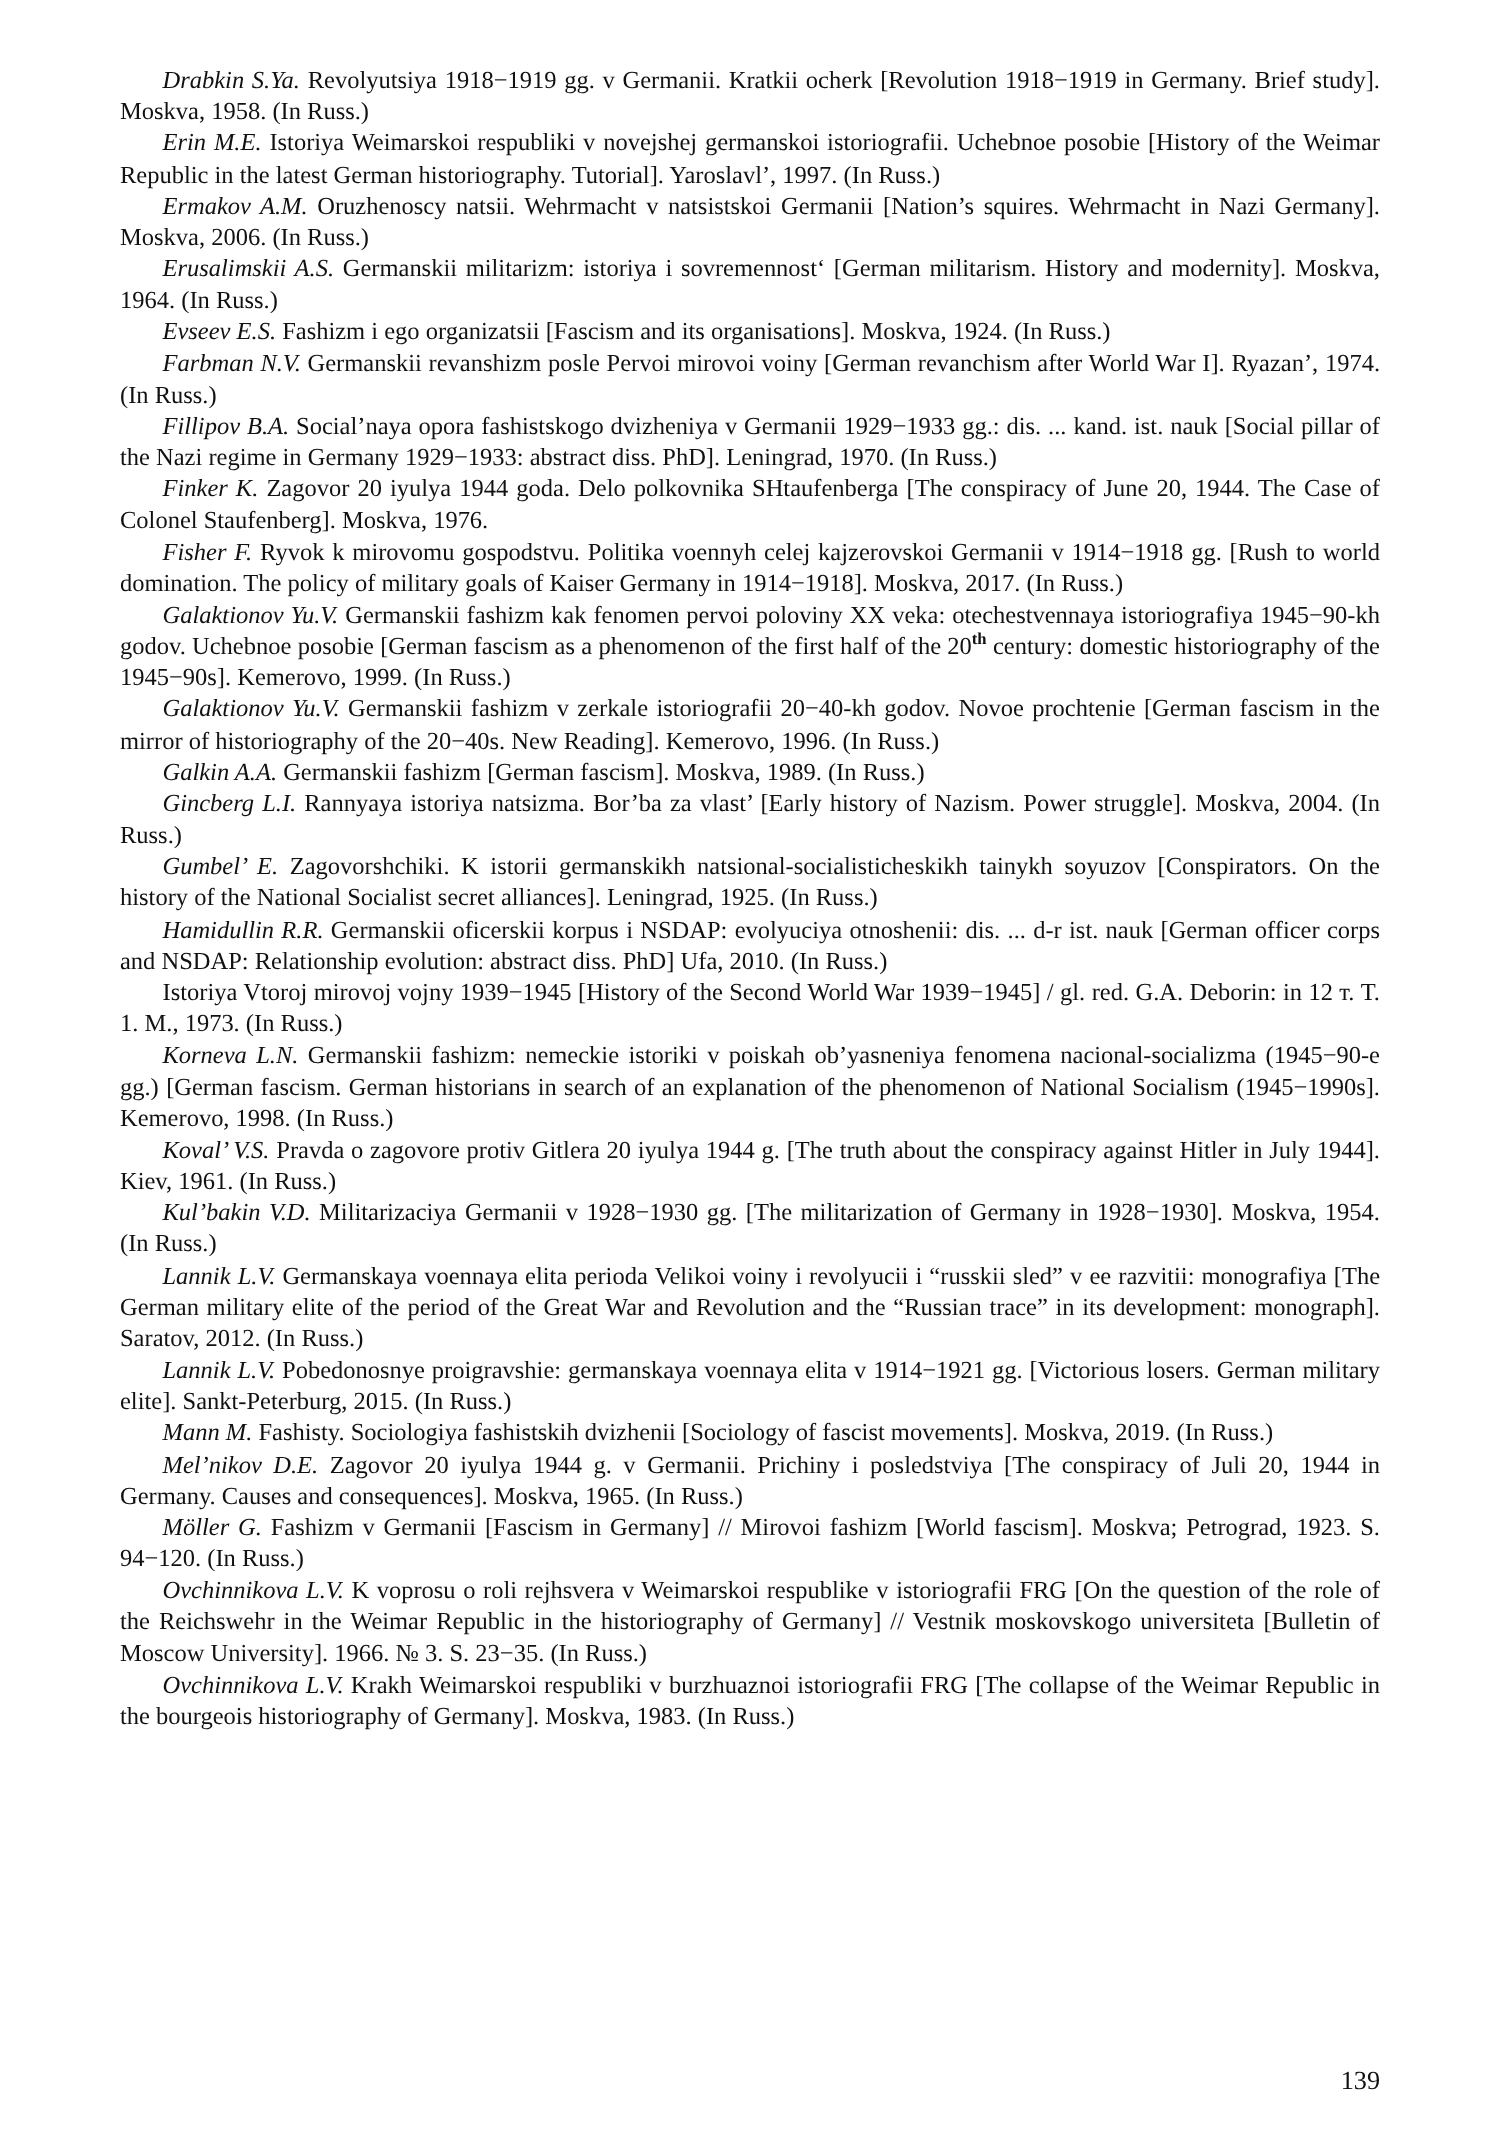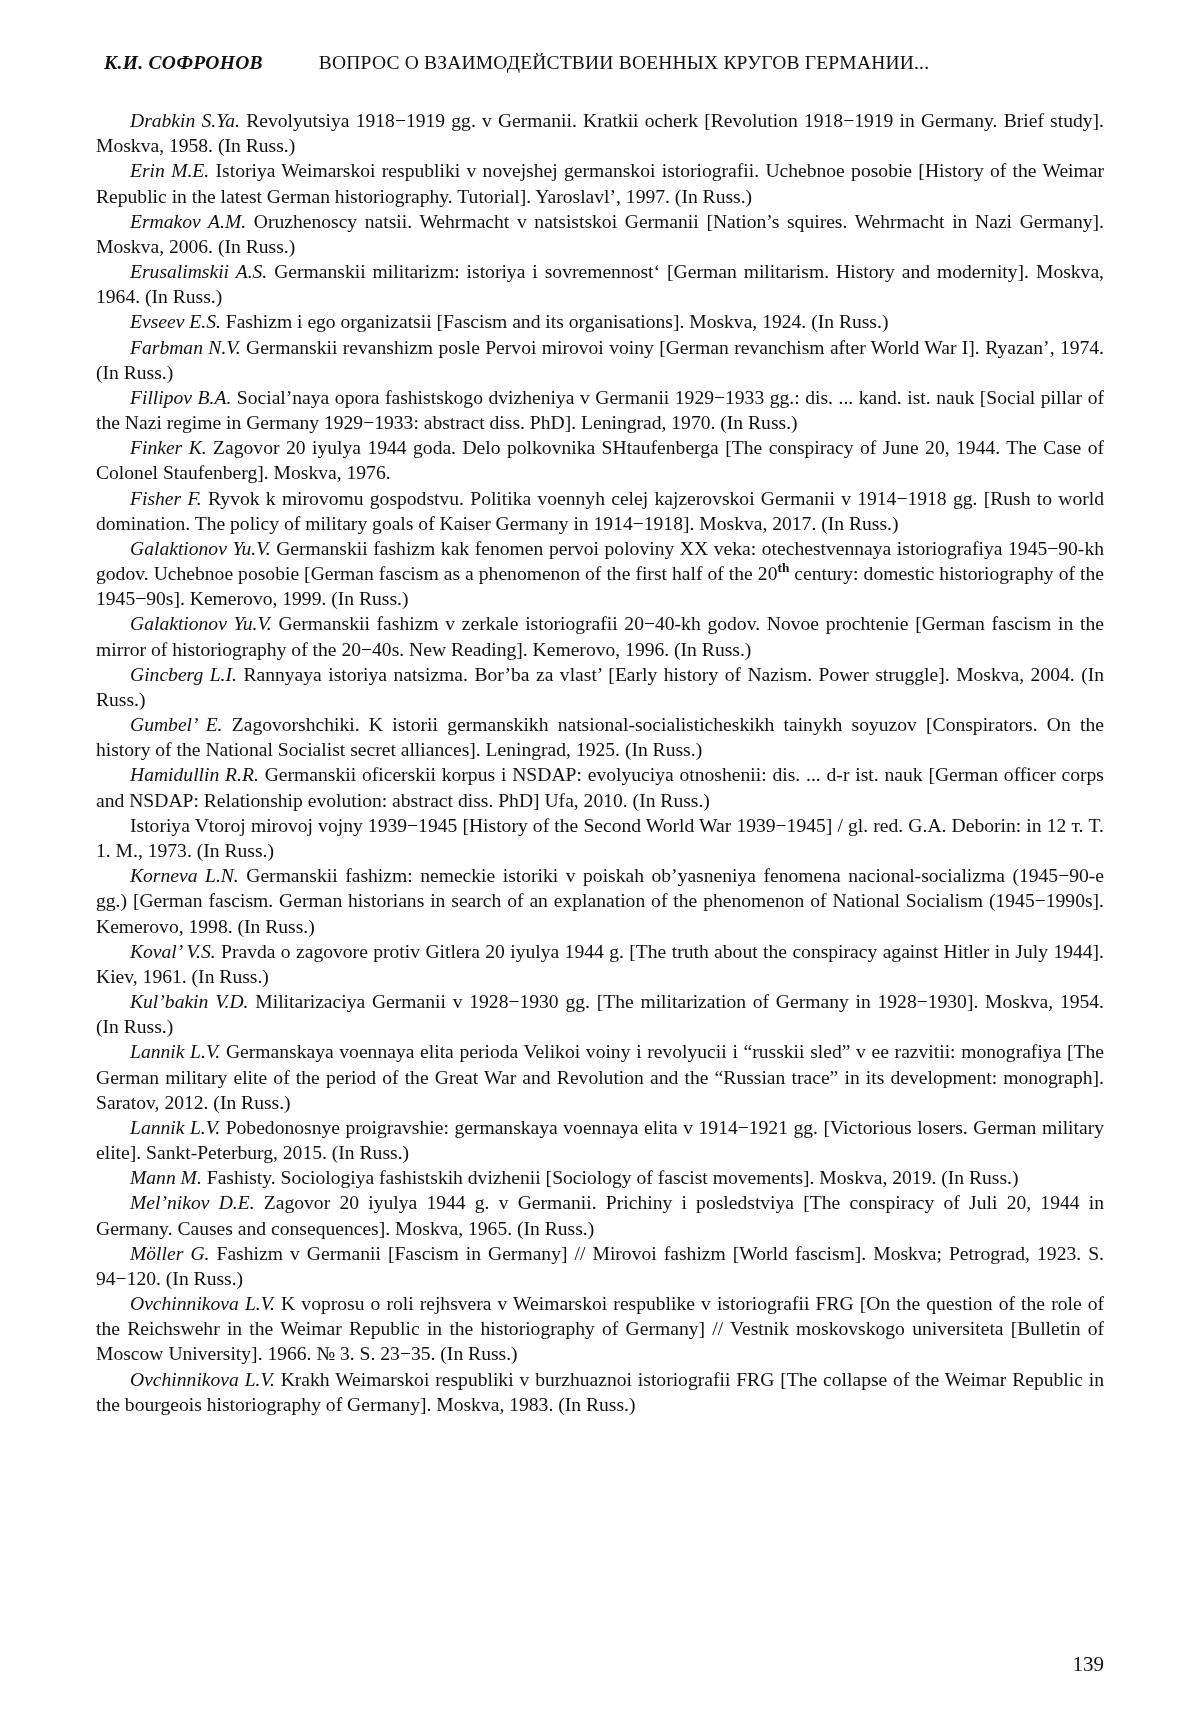--- a/index.html
+++ b/index.html
@@ -63,37 +63,34 @@
     right: 96px;
     bottom: 42px;
     font-size: 21px;
   }
 </style>
 </head>
 <body>
 
 <div class="page">
 
-  <div class="running-head">
-    <span class="author">К.И. СОФРОНОВ</span>
-    <span class="title">ВОПРОС О ВЗАИМОДЕЙСТВИИ ВОЕННЫХ КРУГОВ ГЕРМАНИИ...</span>
-  </div>
 
   <div class="bib-list">
       <p class="entry"><span class="it">Drabkin S.Ya.</span><span> Revolyutsiya 1918−1919 gg. v Germanii. Kratkii ocherk [Revolution 1918−1919 in Germany. Brief study]. Moskva, 1958. (In Russ.)</span></p>
       <p class="entry"><span class="it">Erin M.E.</span><span> Istoriya Weimarskoi respubliki v novejshej germanskoi istoriografii. Uchebnoe posobie [History of the Weimar Republic in the latest German historiography. Tutorial]. Yaroslavl’, 1997. (In Russ.)</span></p>
       <p class="entry"><span class="it">Ermakov A.M.</span><span> Oruzhenoscy natsii. Wehrmacht v natsistskoi Germanii [Nation’s squires. Wehrmacht in Nazi Germany]. Moskva, 2006. (In Russ.)</span></p>
       <p class="entry"><span class="it">Erusalimskii A.S.</span><span> Germanskii militarizm: istoriya i sovremennost‘ [German militarism. History and modernity]. Moskva, 1964. (In Russ.)</span></p>
       <p class="entry"><span class="it">Evseev E.S.</span><span> Fashizm i ego organizatsii [Fascism and its organisations]. Moskva, 1924. (In Russ.)</span></p>
       <p class="entry"><span class="it">Farbman N.V.</span><span> Germanskii revanshizm posle Pervoi mirovoi voiny [German revanchism after World War I]. Ryazan’, 1974. (In Russ.)</span></p>
       <p class="entry"><span class="it">Fillipov B.A.</span><span> Social’naya opora fashistskogo dvizheniya v Germanii 1929−1933 gg.: dis. ... kand. ist. nauk [Social pillar of the Nazi regime in Germany 1929−1933: abstract diss. PhD]. Leningrad, 1970. (In Russ.)</span></p>
       <p class="entry"><span class="it">Finker K.</span><span> Zagovor 20 iyulya 1944 goda. Delo polkovnika SHtaufenberga [The conspiracy of June 20, 1944. The Case of Colonel Staufenberg]. Moskva, 1976.</span></p>
       <p class="entry"><span class="it">Fisher F.</span><span> Ryvok k mirovomu gospodstvu. Politika voennyh celej kajzerovskoi Germanii v 1914−1918 gg. [Rush to world domination. The policy of military goals of Kaiser Germany in 1914−1918]. Moskva, 2017. (In Russ.)</span></p>
       <p class="entry"><span class="it">Galaktionov Yu.V.</span><span> Germanskii fashizm kak fenomen pervoi poloviny XX veka: otechestvennaya istoriografiya 1945−90-kh godov. Uchebnoe posobie [German fascism as a phenomenon of the first half of the 20<sup>th</sup> century: domestic historiography of the 1945−90s]. Kemerovo, 1999. (In Russ.)</span></p>
       <p class="entry"><span class="it">Galaktionov Yu.V.</span><span> Germanskii fashizm v zerkale istoriografii 20−40-kh godov. Novoe prochtenie [German fascism in the mirror of historiography of the 20−40s. New Reading]. Kemerovo, 1996. (In Russ.)</span></p>
+      <p class="entry"><span class="it">Galkin A.A.</span><span> Germanskii fashizm [German fascism]. Moskva, 1989. (In Russ.)</span></p>
       <p class="entry"><span class="it">Gincberg L.I.</span><span> Rannyaya istoriya natsizma. Bor’ba za vlast’ [Early history of Nazism. Power struggle]. Moskva, 2004. (In Russ.)</span></p>
       <p class="entry"><span class="it">Gumbel’ E.</span><span> Zagovorshchiki. K istorii germanskikh natsional-socialisticheskikh tainykh soyuzov [Conspirators. On the history of the National Socialist secret alliances]. Leningrad, 1925. (In Russ.)</span></p>
       <p class="entry"><span class="it">Hamidullin R.R.</span><span> Germanskii oficerskii korpus i NSDAP: evolyuciya otnoshenii: dis. ... d-r ist. nauk [German officer corps and NSDAP: Relationship evolution: abstract diss. PhD] Ufa, 2010. (In Russ.)</span></p>
       <p class="entry"><span>Istoriya Vtoroj mirovoj vojny 1939−1945 [History of the Second World War 1939−1945] / gl. red. G.A. Deborin: in 12 т. T. 1. M., 1973. (In Russ.)</span></p>
       <p class="entry"><span class="it">Korneva L.N.</span><span> Germanskii fashizm: nemeckie istoriki v poiskah ob’yasneniya fenomena nacional-socializma (1945−90-e gg.) [German fascism. German historians in search of an explanation of the phenomenon of National Socialism (1945−1990s]. Kemerovo, 1998. (In Russ.)</span></p>
       <p class="entry"><span class="it">Koval’ V.S.</span><span> Pravda o zagovore protiv Gitlera 20 iyulya 1944 g. [The truth about the conspiracy against Hitler in July 1944]. Kiev, 1961. (In Russ.)</span></p>
       <p class="entry"><span class="it">Kul’bakin V.D.</span><span> Militarizaciya Germanii v 1928−1930 gg. [The militarization of Germany in 1928−1930]. Moskva, 1954. (In Russ.)</span></p>
       <p class="entry"><span class="it">Lannik L.V.</span><span> Germanskaya voennaya elita perioda Velikoi voiny i revolyucii i “russkii sled” v ee razvitii: monografiya [The German military elite of the period of the Great War and Revolution and the “Russian trace” in its development: monograph]. Saratov, 2012. (In Russ.)</span></p>
       <p class="entry"><span class="it">Lannik L.V.</span><span> Pobedonosnye proigravshie: germanskaya voennaya elita v 1914−1921 gg. [Victorious losers. German military elite]. Sankt-Peterburg, 2015. (In Russ.)</span></p>
       <p class="entry"><span class="it">Mann M.</span><span> Fashisty. Sociologiya fashistskih dvizhenii [Sociology of fascist movements]. Moskva, 2019. (In Russ.)</span></p>

